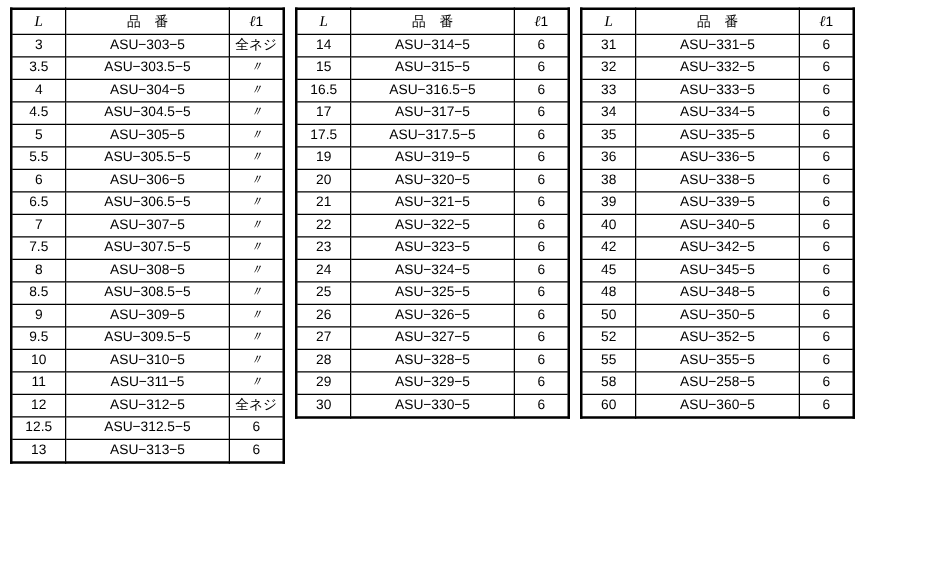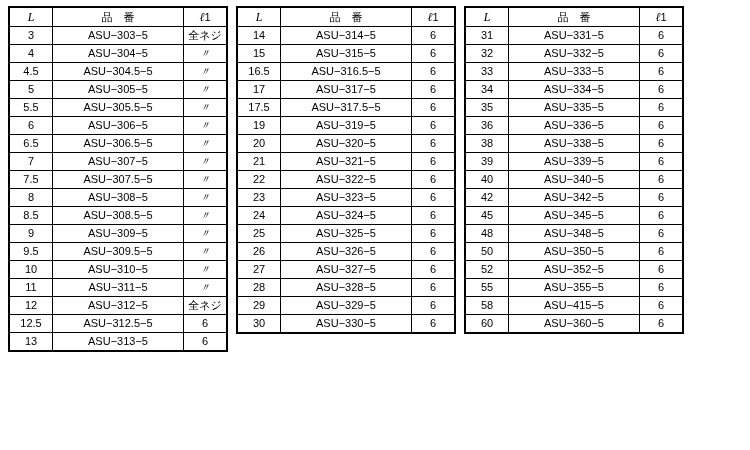--- a/index.html
+++ b/index.html
@@ -92,20 +92,25 @@
           </th>
         </tr>
       </thead>
       <tbody>
           <tr>
             <td class="col-l">3</td>
             <td class="col-part part">ASU−303−5</td>
             <td class="col-l1 jp">全ネジ</td>
           </tr>
           <tr>
+            <td class="col-l">3.5</td>
+            <td class="col-part part">ASU−303.5−5</td>
+            <td class="col-l1 ditto">〃</td>
+          </tr>
+          <tr>
             <td class="col-l">4</td>
             <td class="col-part part">ASU−304−5</td>
             <td class="col-l1 ditto">〃</td>
           </tr>
           <tr>
             <td class="col-l">4.5</td>
             <td class="col-part part">ASU−304.5−5</td>
             <td class="col-l1 ditto">〃</td>
           </tr>
           <tr>
@@ -374,21 +379,21 @@
             <td class="col-part part">ASU−352−5</td>
             <td class="col-l1">6</td>
           </tr>
           <tr>
             <td class="col-l">55</td>
             <td class="col-part part">ASU−355−5</td>
             <td class="col-l1">6</td>
           </tr>
           <tr>
             <td class="col-l">58</td>
-            <td class="col-part part">ASU−415−5</td>
+            <td class="col-part part">ASU−258−5</td>
             <td class="col-l1">6</td>
           </tr>
           <tr>
             <td class="col-l">60</td>
             <td class="col-part part">ASU−360−5</td>
             <td class="col-l1">6</td>
           </tr>
         </tbody>
     </table>
   </div>

